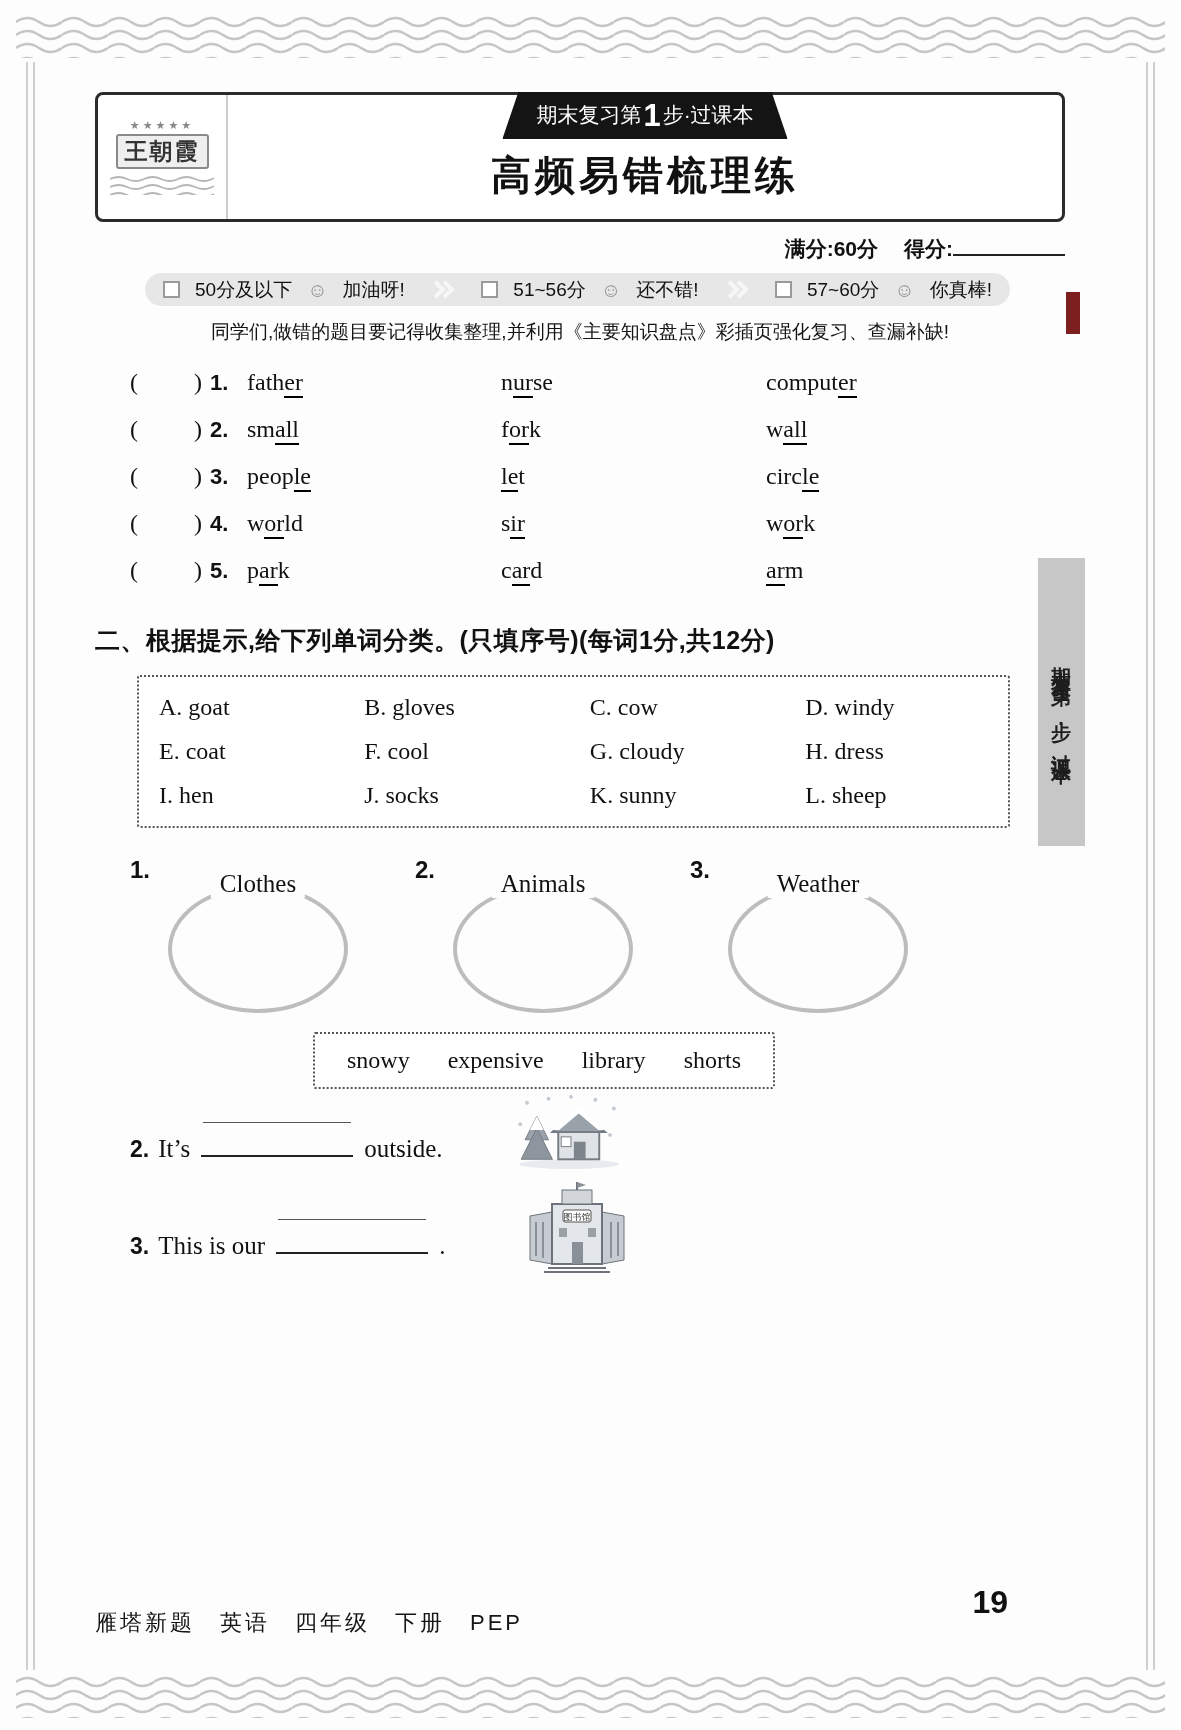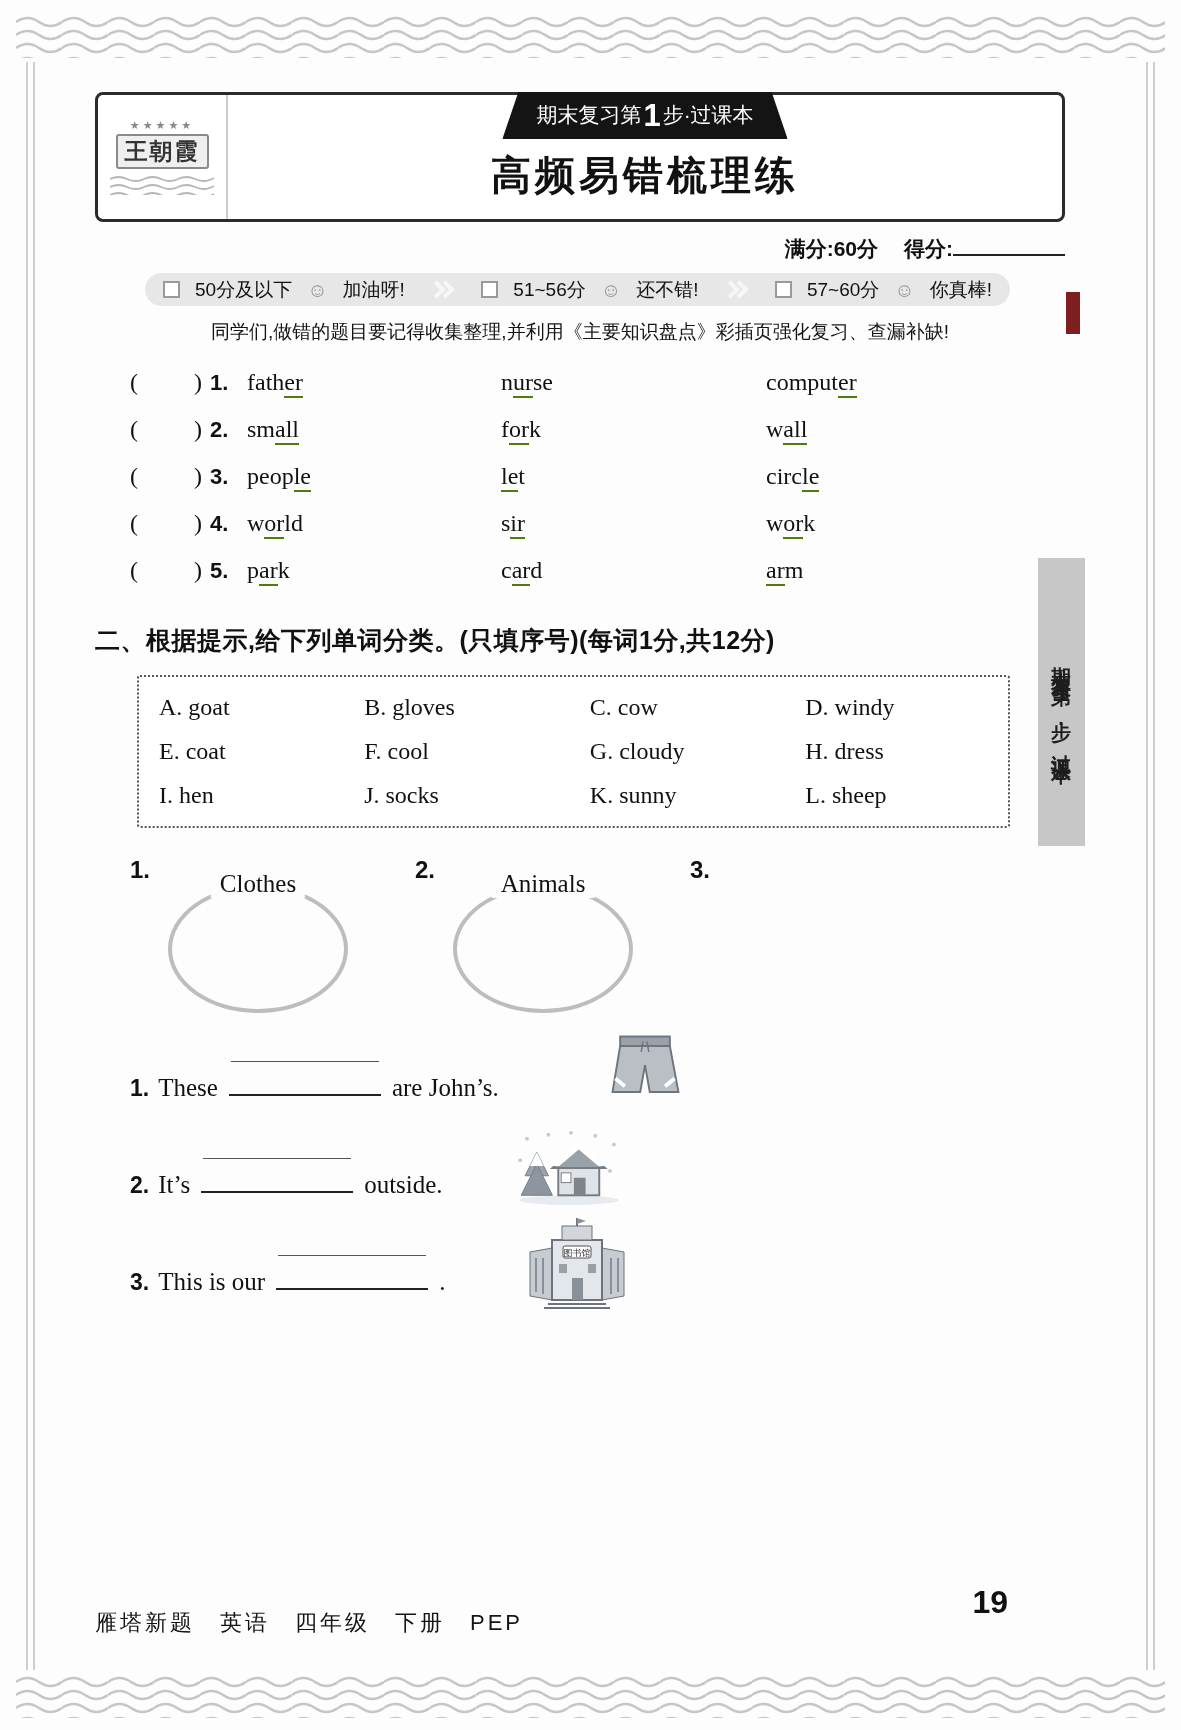--- a/index.html
+++ b/index.html
@@ -46,21 +46,21 @@
   .notice { margin-top: 13px; text-align: center; font-size: 19px; color: #141414; }
 
   
   .sec-heading { font-size: 25px; font-weight: bold; margin-top: 30px; letter-spacing: 0.5px; }
 
   .s1-rows { margin-top: 14px; }
   .s1-row { display: grid; grid-template-columns: 80px 37px 254px 265px 1fr; align-items: center; margin-left: 35px; height: 47px; font-size: 24px; }
   .parens { display: flex; justify-content: space-between; width: 72px; font-family: "Liberation Serif", serif; }
   .qnum { font-weight: bold; font-size: 22px; }
   .word { font-family: "Liberation Serif", serif; }
-  .ul { border-bottom: 2px solid #4d7c0f; padding-bottom: 1px; }
+  .ul { border-bottom: 2px solid #000000; padding-bottom: 1px; }
 
   .bank-box { margin: 18px 55px 0 42px; border: 2.5px dotted #555; border-radius: 3px; padding: 17px 14px 17px 20px; display: grid; grid-template-columns: 1fr 1.1fr 1.05fr 0.92fr; row-gap: 17px; font-family: "Liberation Serif", serif; font-size: 24px; background: #fff; }
 
   .cats { margin: 26px 0 0 35px; display: grid; grid-template-columns: 285px 275px 1fr; }
   .cat { position: relative; height: 162px; }
   .cat-num { position: absolute; left: 0; top: 2px; font-weight: bold; font-size: 24px; }
   .oval-wrap { position: absolute; left: 38px; top: 16px; width: 180px; height: 152px; }
   .oval { position: absolute; top: 15px; left: 0; width: 180px; height: 128px; border: 4px solid #bdbdbd; border-radius: 50%; background: transparent; }
   .cat-label { position: absolute; top: 0; left: 50%; transform: translateX(-50%); background: #fdfdfd; padding: 0 9px; font-family: "Liberation Serif", serif; font-size: 25px; z-index: 2; white-space: nowrap; }
 
@@ -254,35 +254,36 @@
     </div>
     <div class="cat">
       <span class="cat-num">2.</span>
       <div class="oval-wrap">
         <span class="cat-label">Animals</span>
         <div class="oval"></div>
       </div>
     </div>
     <div class="cat">
       <span class="cat-num">3.</span>
-    </div>
-  </div>
-
-
-  <div class="sentence first">
-    <span class="snum">1.</span><span>These</span><span class="blank"></span><span>are John’s.</span>
-    <svg class="illus shorts" width="86" height="78" viewBox="0 0 90 80">
-      <rect x="19" y="6" width="52" height="10" fill="#9aa1a8" stroke="#6f747a" stroke-width="2"></rect>
-      <polygon points="19,16 71,16 80,64 50,64 45,36 40,64 11,64" fill="#b9bfc5" stroke="#6f747a" stroke-width="2"></polygon>
-      <line x1="43" y1="11" x2="41" y2="22" stroke="#6f747a" stroke-width="1.5"></line>
-      <line x1="47" y1="11" x2="49" y2="22" stroke="#6f747a" stroke-width="1.5"></line>
-      <line x1="14" y1="50" x2="24" y2="58" stroke="#ffffff" stroke-width="4"></line>
-      <line x1="76" y1="50" x2="66" y2="58" stroke="#ffffff" stroke-width="4"></line>
-    </svg>
-  </div>
+      <div class="oval-wrap">
+        <span class="cat-label">Weather</span>
+        <div class="oval"></div>
+      </div>
+    </div>
+  </div>
+
+  <div class="bank3-wrap">
+    <div class="bank3">
+      <span>snowy</span>
+      <span>expensive</span>
+      <span>library</span>
+      <span>shorts</span>
+    </div>
+  </div>
+
 
   <div class="sentence">
     <span class="snum">2.</span><span>It’s</span><span class="blank"></span><span>outside.</span>
     <svg class="illus snowy" width="108" height="80" viewBox="0 0 110 82">
       <ellipse cx="55" cy="75" rx="51" ry="5" fill="#e7eaee"></ellipse>
       <polygon points="22,26 10,50 34,50" fill="#9aa3ab" stroke="#767c83"></polygon>
       <polygon points="22,38 6,70 38,70" fill="#8d969e" stroke="#767c83"></polygon>
       <polygon points="22,26 15,40 29,40" fill="#ffffff"></polygon>
       <rect x="44" y="40" width="42" height="30" fill="#dfe3e7" stroke="#767c83" stroke-width="2"></rect>
       <polygon points="38,42 65,18 92,42" fill="#99a1a9" stroke="#767c83" stroke-width="2"></polygon>

